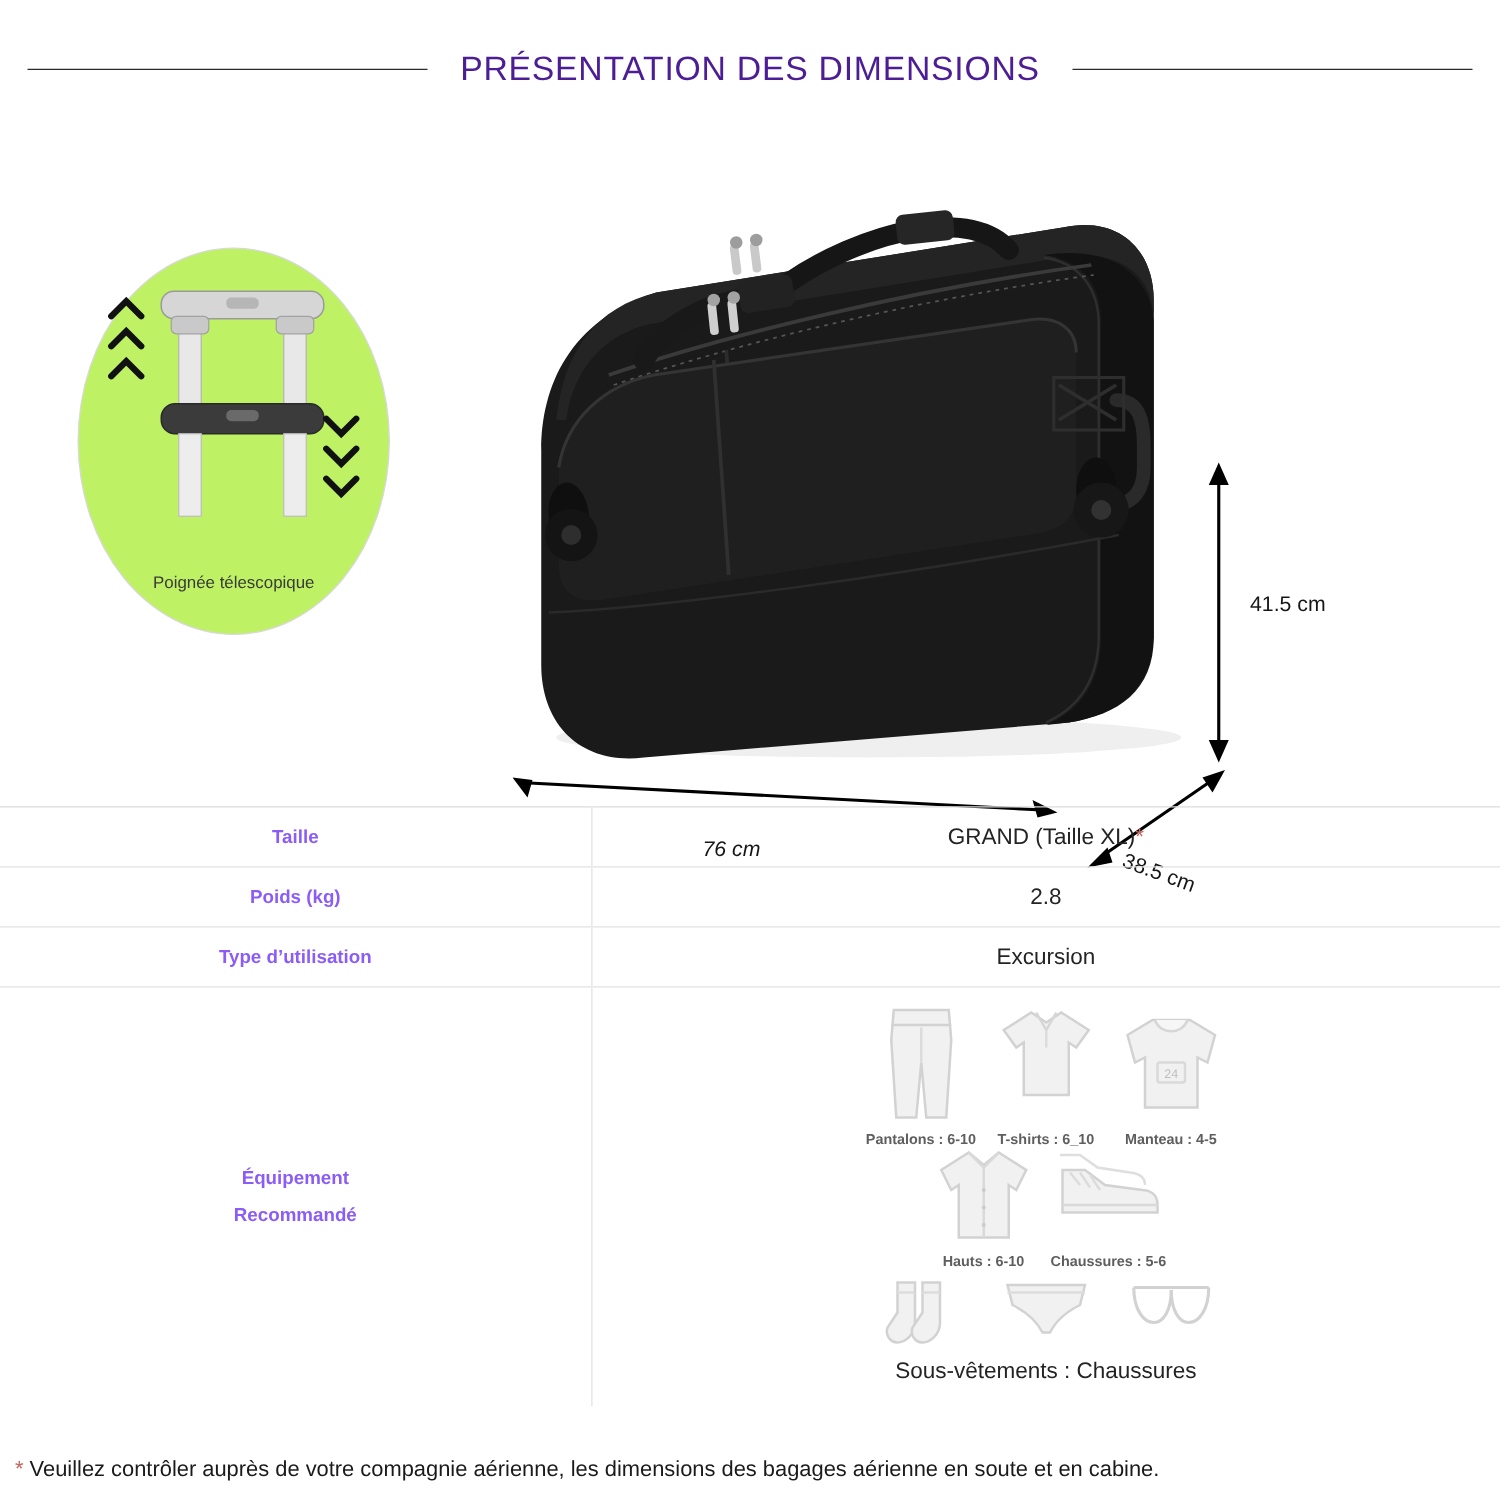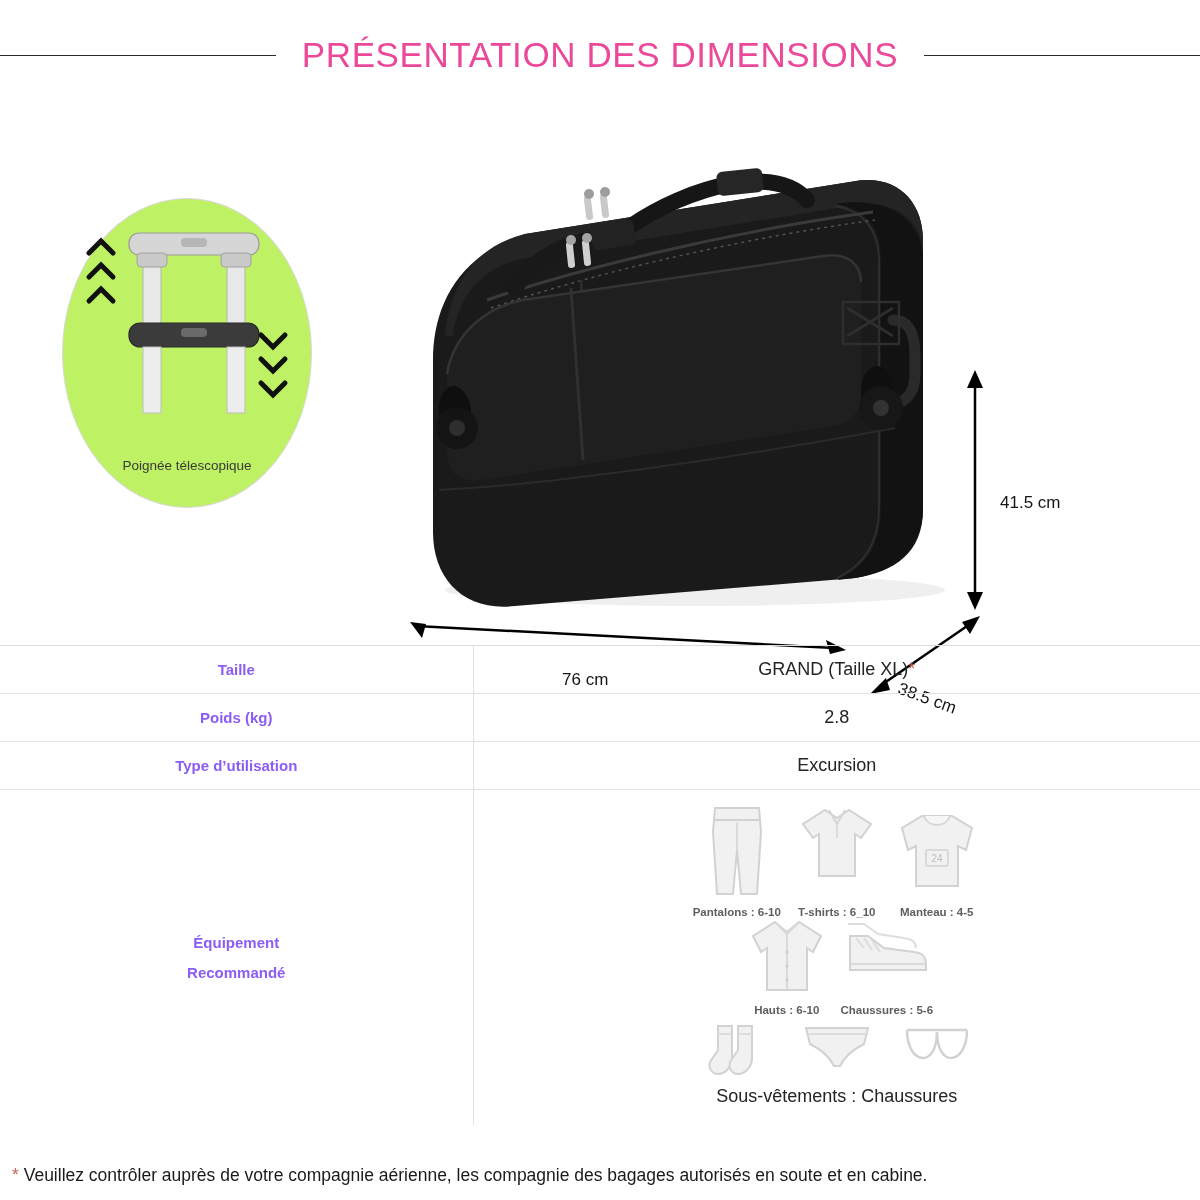--- a/index.html
+++ b/index.html
@@ -23,23 +23,23 @@
   }
   .header-rule {
     flex: 0 0 auto;
     height: 1px;
     background: #2b2b2b;
     width: 320px;
   }
   .header-rule.left { margin-right: 26px; }
   .header-rule.right { margin-left: 26px; }
   .header-title {
-    font-size: 35px;
+    font-size: 27px;
     letter-spacing: 0.6px;
-    color: #ec4899;
+    color: #4c1d95;
     white-space: nowrap;
     font-weight: 400;
   }
 
   
   .hero {
     position: relative;
     height: 535px;
   }
 
@@ -67,22 +67,22 @@
   
   .bag-wrap { position: absolute; left: 395px; top: 50px; }
 
   
   .dim {
     position: absolute;
     font-size: 17px;
     color: #161616;
     white-space: nowrap;
   }
-  .dim-h { left: 1000px; top: 383px; }
-  .dim-w { left: 562px; top: 560px; }
+  .dim-h { left: 1000px; top: 364px; }
+  .dim-w { left: 562px; top: 560px; font-style: italic; }
   .dim-d { left: 902px; top: 569px; transform: rotate(20deg); transform-origin: left top; }
 
   
   .spec-table {
     position: absolute;
     top: 645px;
     left: 0;
     width: 1200px;
     border-collapse: collapse;
     table-layout: fixed;
@@ -403,16 +403,16 @@
             <div class="cap-wide" style="text-align:center">Sous-vêtements : Chaussures</div>
 
           </div>
         </td>
       </tr>
     </tbody>
   </table>
 
   <div class="footnote">
     <span class="star">*</span>
-    <span>Veuillez contrôler auprès de votre compagnie aérienne, les compagnie des bagages autorisés en soute et en cabine.</span>
+    <span>Veuillez contrôler auprès de votre compagnie aérienne, les dimensions des bagages aérienne en soute et en cabine.</span>
   </div>
 
 </div>
 
 </body></html>

